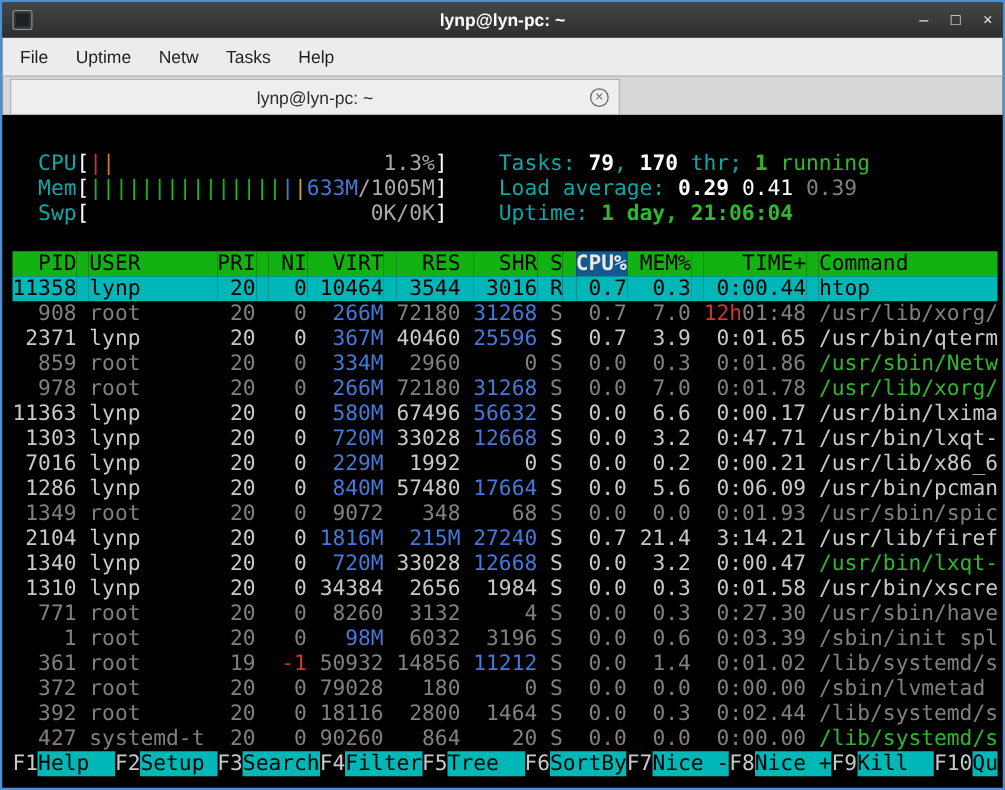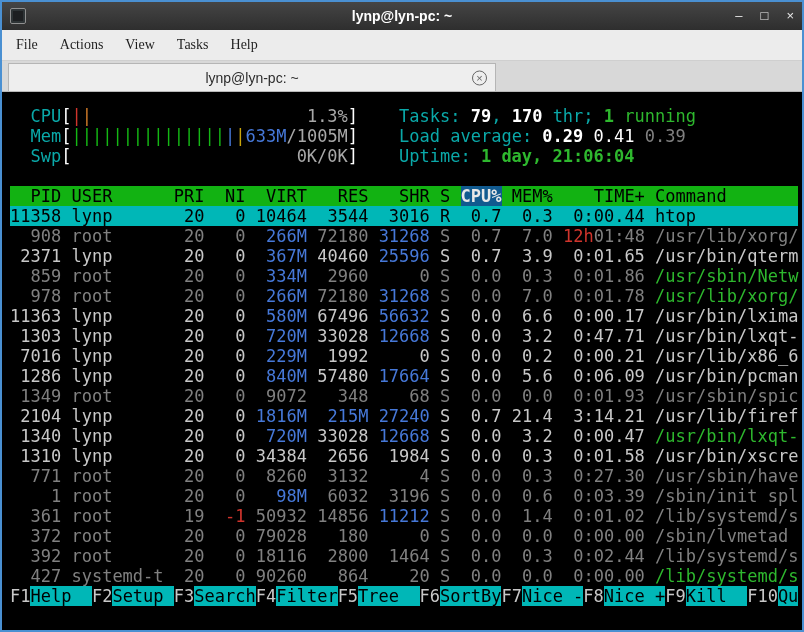--- a/index.html
+++ b/index.html
@@ -25,41 +25,41 @@
   .win-title {
     position:absolute; left:0; right:0; text-align:center;
     color:#ffffff; font-weight:bold; font-size:14px; pointer-events:none;
   }
   .winbtns { margin-left:auto; display:flex; gap:18px; z-index:1; }
   .winbtn { color:#e8e8e8; font-size:13px; line-height:28px; cursor:default; }
   .menubar {
     flex:0 0 31px; height:31px; background:#ececec;
     border-bottom:1px solid #cfcfcf;
     display:flex; align-items:center; gap:22px; padding:0 14px;
-    font-size:14px; color:#1f1f1f;font-family:Liberation Serif, serif;
+    font-size:14px; color:#1f1f1f;
   }
   .menu-item { cursor:default; }
   .tabbar {
     flex:0 0 31px; height:31px; background:#d8d8d8;
     border-bottom:1px solid #b8b8b8; display:flex;
   }
   .tab {
     width:488px; margin:2px 0 0 6px; background:#eeeeee;
     border:1px solid #b5b5b5; border-bottom:none;
     display:flex; align-items:center; justify-content:center;
     position:relative; font-size:14px; color:#2d2d2d;
   }
   .tab-close {
     position:absolute; right:8px; top:50%; transform:translateY(-50%);
     width:15px; height:15px; border:1px solid #666666; border-radius:50%;
     color:#666666; font-size:11px; line-height:13px; text-align:center;
   }
   .terminal {
     flex:1; background:#000000;
-    padding:14px 0 0 8px;
+    padding:29px 0 0 8px;
     font-family:"DejaVu Sans Mono","Liberation Mono",monospace;
     font-size:17px; line-height:20px; color:#c8c8c8;
     overflow:hidden;
   }
   .line { white-space:pre; height:20px; }
 </style>
 </head>
 <body>
 
 <div class="window">
@@ -68,22 +68,22 @@
     <div class="win-title">lynp@lyn-pc: ~</div>
     <div class="winbtns">
       <span class="winbtn">–</span>
       <span class="winbtn">□</span>
       <span class="winbtn">×</span>
     </div>
   </div>
 
   <div class="menubar">
     <span class="menu-item">File</span>
-    <span class="menu-item">Actions</span>
-    <span class="menu-item">View</span>
+    <span class="menu-item">Uptime</span>
+    <span class="menu-item">Netw</span>
     <span class="menu-item">Tasks</span>
     <span class="menu-item">Help</span>
   </div>
 
   <div class="tabbar">
     <div class="tab">
       <span>lynp@lyn-pc: ~</span>
       <span class="tab-close">×</span>
     </div>
   </div>

